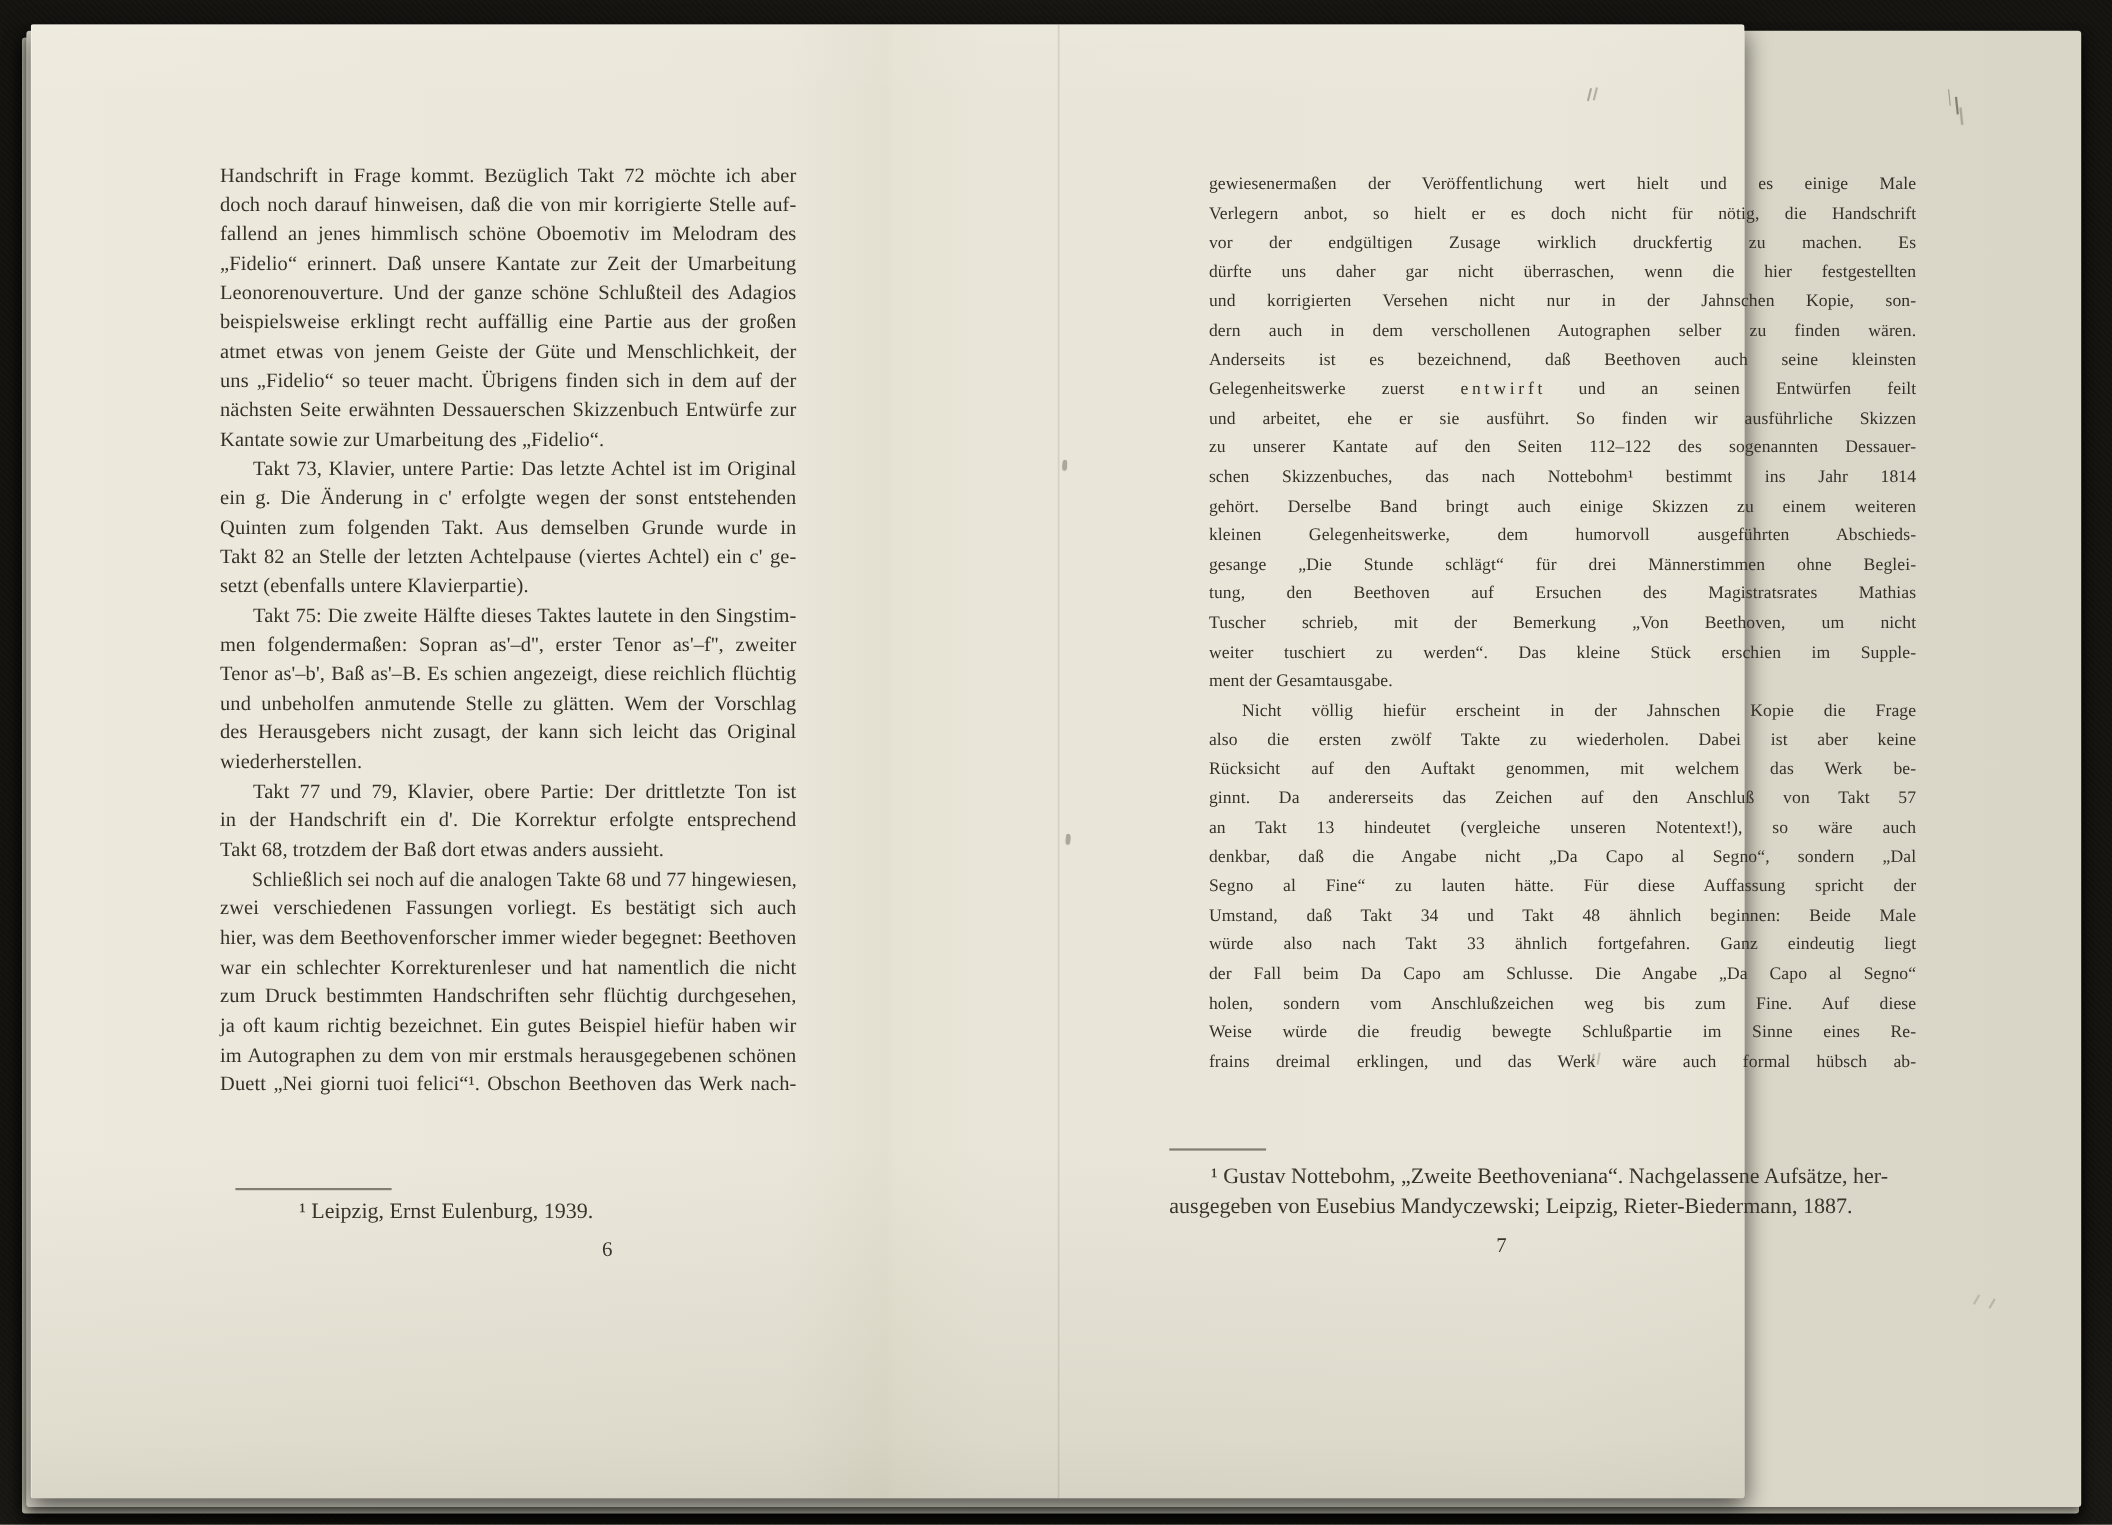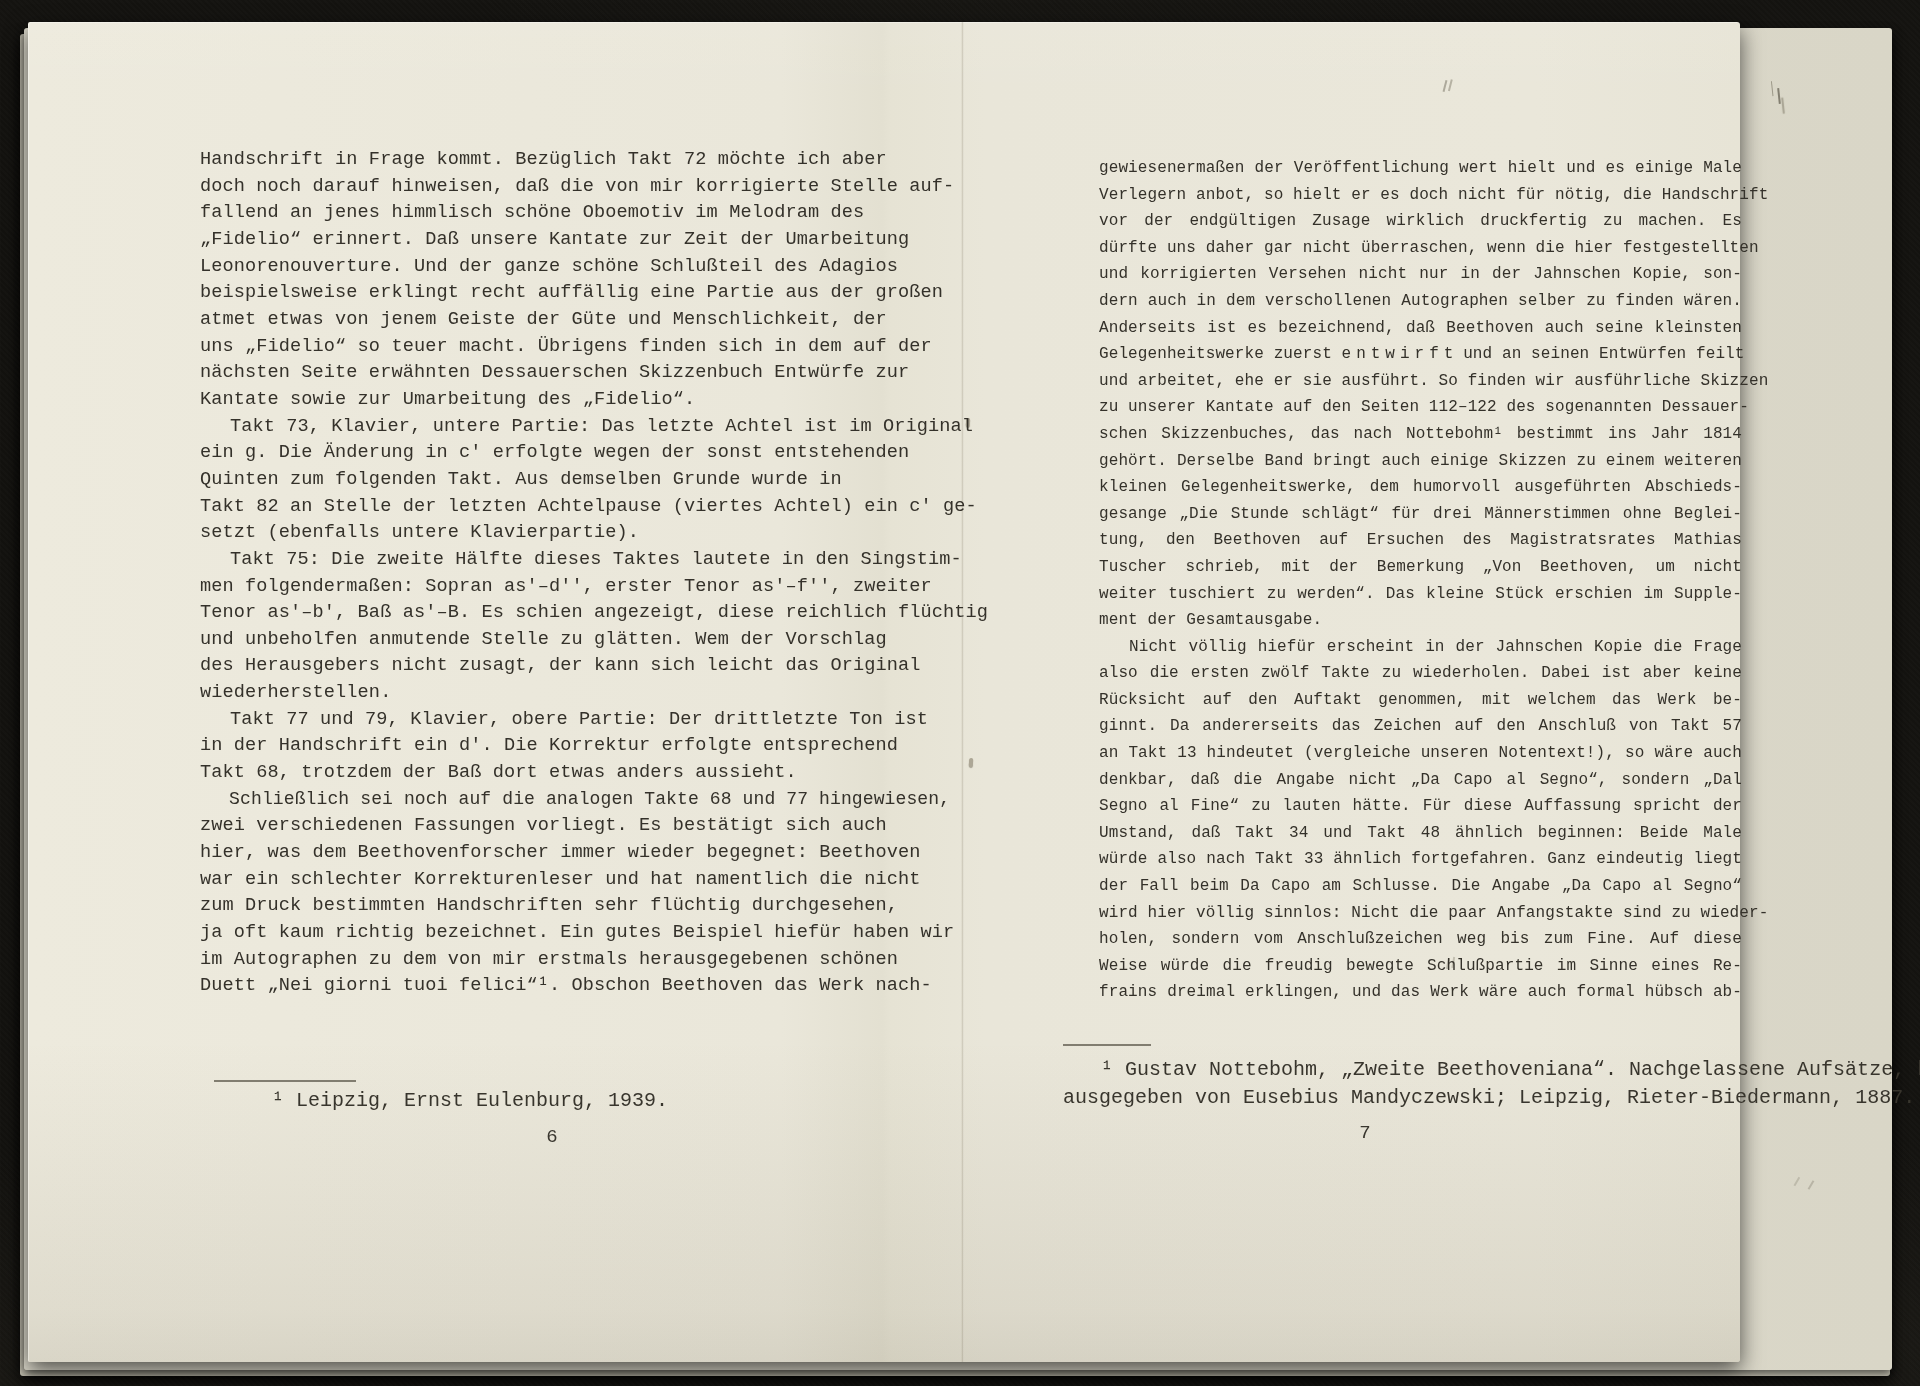--- a/index.html
+++ b/index.html
@@ -16,27 +16,26 @@
   .undersheet2{
     position:absolute;left:20px;top:34px;width:1870px;height:1342px;
     background:#c9c6b6;border-radius:3px;box-shadow:0 6px 16px rgba(0,0,0,0.8);
   }
   .undersheet{
     position:absolute;left:24px;top:28px;width:1868px;height:1342px;
     background:linear-gradient(90deg,#e0ddcf,#d9d6c7);border-radius:3px;
     box-shadow:0 4px 10px rgba(0,0,0,0.6);
   }
   .sheet{
-    position:absolute;left:28px;top:22px;width:1712px;height:1340px;
+    position:absolute;left:28px;top:22px;width:1558px;height:1340px;
     border-radius:2px 3px 3px 2px;
     background:
       linear-gradient(180deg, rgba(255,255,255,0.05) 0%, rgba(255,255,255,0) 6%, rgba(0,0,0,0) 76%, rgba(105,96,72,0.10) 96%, rgba(95,87,64,0.14) 100%),
       linear-gradient(90deg, #edeadd 0%, #eae7da 44%, #e3e0d1 49.9%, #e6e3d4 50.4%, #e9e6d9 56%, #eae7da 88%, #e7e4d6 100%);
     box-shadow:0 8px 22px rgba(0,0,0,0.65), inset 1px 1px 0 rgba(255,255,255,0.35);
-    font-family:Liberation Mono, monospace;
   }
   
   .crease{
     position:absolute;left:933px;top:0;width:3px;height:1340px;
     background:linear-gradient(90deg, rgba(120,110,86,0.0), rgba(110,100,78,0.28), rgba(255,255,255,0.18));
     opacity:0.7;
   }
   .stitch{
     position:absolute;width:4px;height:9px;border-radius:2px;
     background:#9a9381;box-shadow:0 1px 1px rgba(80,74,58,0.6);
@@ -161,21 +160,20 @@
       <div class="ln ind">Nicht völlig hiefür erscheint in der Jahnschen Kopie die Frage</div>
       <div class="ln ">also die ersten zwölf Takte zu wiederholen. Dabei ist aber keine</div>
       <div class="ln ">Rücksicht auf den Auftakt genommen, mit welchem das Werk be-</div>
       <div class="ln ">ginnt. Da andererseits das Zeichen auf den Anschluß von Takt 57</div>
       <div class="ln ">an Takt 13 hindeutet (vergleiche unseren Notentext!), so wäre auch</div>
       <div class="ln ">denkbar, daß die Angabe nicht „Da Capo al Segno“, sondern „Dal</div>
       <div class="ln ">Segno al Fine“ zu lauten hätte. Für diese Auffassung spricht der</div>
       <div class="ln ">Umstand, daß Takt 34 und Takt 48 ähnlich beginnen: Beide Male</div>
       <div class="ln ">würde also nach Takt 33 ähnlich fortgefahren. Ganz eindeutig liegt</div>
       <div class="ln ">der Fall beim Da Capo am Schlusse. Die Angabe „Da Capo al Segno“</div>
-      <div class="ln ">wird hier völlig sinnlos: Nicht die paar Anfangstakte sind zu wieder-</div>
       <div class="ln ">holen, sondern vom Anschlußzeichen weg bis zum Fine. Auf diese</div>
       <div class="ln ">Weise würde die freudig bewegte Schlußpartie im Sinne eines Re-</div>
       <div class="ln ">frains dreimal erklingen, und das Werk wäre auch formal hübsch ab-</div>
     </div>
   <div class="rule rule-right"></div>
   <div class="fnl fn-right">
       <div class="ln ind">¹ Gustav Nottebohm, „Zweite Beethoveniana“. Nachgelassene Aufsätze, her-</div>
       <div class="ln end">ausgegeben von Eusebius Mandyczewski; Leipzig, Rieter-Biedermann, 1887.</div>
     </div>
   <div class="pagenum pn-right">7</div>

